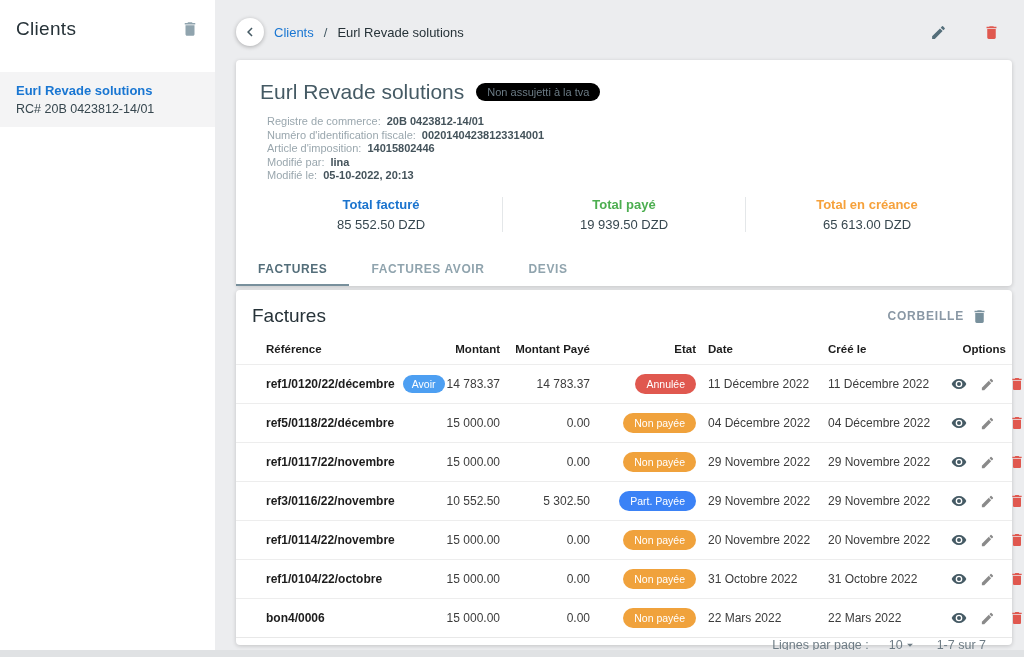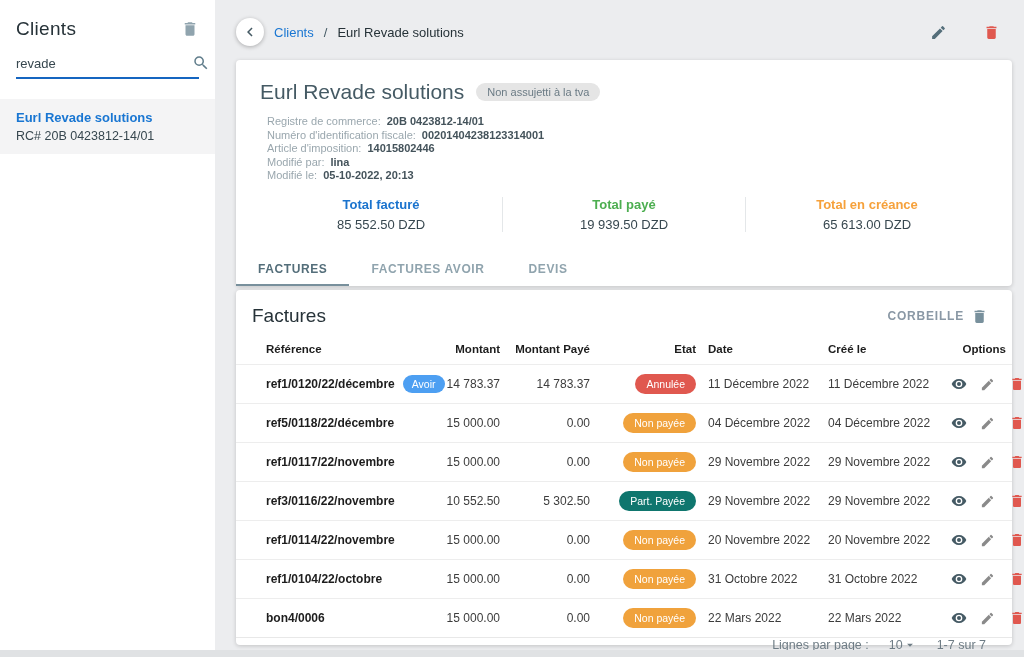--- a/index.html
+++ b/index.html
@@ -38,21 +38,21 @@
   .tb-trash { color:#e0584f; cursor:pointer; margin-right:10px; }
 
   .card { position:absolute; left:21px; width:776px; background:#fff; border-radius:4px;
     box-shadow:0 1px 4px rgba(0,0,0,.18); }
 
   
   .client-card { top:60px; height:226px; display:flex; flex-direction:column; }
   .cc-body { padding:20px 24px 0 24px; flex:1; }
   .cc-title-row { display:flex; align-items:center; gap:12px; }
   .cc-title { font-size:21px; color:#455a64; font-weight:500; }
-  .tva-badge { background:#e5e5e5; color:#6b7b85; font-size:11px; padding:3px 11px; border-radius:11px; white-space:nowrap; }
+  .tva-badge { background:#000000; color:#6b7b85; font-size:11px; padding:3px 11px; border-radius:11px; white-space:nowrap; }
   .cc-addr { color:#8a9aa3; font-size:13.5px; margin-top:5px; }
   .cc-fields { margin-top:11px; }
   .cc-field { font-size:11px; line-height:13.5px;margin-left:7px; }
   .cc-field .lbl { color:#9aa7ae; }
   .cc-field .val { color:#44535b; font-weight:bold; margin-left:6px; }
   .cc-totals { display:flex; margin-top:10px; padding:4px 0 6px 0; }
   .total { flex:1; text-align:center; border-left:1px solid #e4e7e9; }
   .total:first-child { border-left:none; }
   .total-label { font-size:13px; font-weight:bold; margin-bottom:5px; }
   .t-blue .total-label { color:#1a73ce; }
@@ -79,21 +79,21 @@
   th.r, td.r { text-align:right; }
   th.c, td.c { text-align:right; }
   th:first-child, td:first-child { padding-left:30px;margin-left:24px; }
   td { font-size:12px; color:#3c3c3c; padding:9px 6px; border-top:1px solid #ededed; vertical-align:middle; }
   td.c-ref { font-weight:bold; color:#1d1d1d; white-space:nowrap; }
   .tag-avoir { background:#4d9ff2; color:#fff; font-size:10.5px; font-weight:normal;
     padding:3px 9px; border-radius:11px; margin-left:8px; }
   .pill { display:inline-block; color:#fff; font-size:10.5px; padding:4px 11px; border-radius:12px; }
   .pill.annulee { background:#e0584f; }
   .pill.non-payee { background:#f0a23c; }
-  .pill.part-payee { background:#0f766e; }
+  .pill.part-payee { background:#3b82f6; }
   td.c-opt { white-space:nowrap; text-align:center; }
   td.c-opt .icon { cursor:pointer; margin:0 5px; vertical-align:middle; }
   .i-eye { color:#455a64; }
   .i-pen { color:#8a8a8a; }
   .i-del { color:#e0584f; }
   .tfoot { border-top:1px solid #e8e8e8; margin-top:auto; height:36px; display:flex;
     align-items:center; justify-content:flex-end; gap:20px; padding-right:26px;
     color:#6f7d86; font-size:12.5px; }
   .pp { display:inline-flex; align-items:center; gap:0; cursor:pointer; color:#6f7d86; }
 
@@ -101,28 +101,20 @@
 </style>
 </head>
 <body>
 
 <aside class="sidebar">
   <div class="sb-head">
     <h1 class="sb-title">Clients</h1>
     <span class="icon sb-trash">
       <svg width="18" height="18" viewBox="0 0 24 24" fill="currentColor">
           <path d="M6 19c0 1.1.9 2 2 2h8c1.1 0 2-.9 2-2V7H6v12zM19 4h-3.5l-1-1h-5l-1 1H5v2h14V4z"></path>
-        </svg>
-    </span>
-  </div>
-  <div class="sb-search">
-    <input value="revade" style="">
-    <span class="icon">
-      <svg width="18" height="18" viewBox="0 0 24 24" fill="currentColor">
-          <path d="M15.5 14h-.79l-.28-.27A6.47 6.47 0 0 0 16 9.5 6.5 6.5 0 1 0 9.5 16c1.61 0 3.09-.59 4.23-1.57l.27.28v.79l5 4.99L20.49 19l-4.99-5zm-6 0C7.01 14 5 11.99 5 9.5S7.01 5 9.5 5 14 7.01 14 9.5 11.99 14 9.5 14z"></path>
         </svg>
     </span>
   </div>
   <div class="sb-item">
     <div class="sb-item-name">Eurl Revade solutions</div>
     <div class="sb-item-sub">RC# 20B 0423812-14/01</div>
   </div>
 </aside>
 
 <div class="main">

